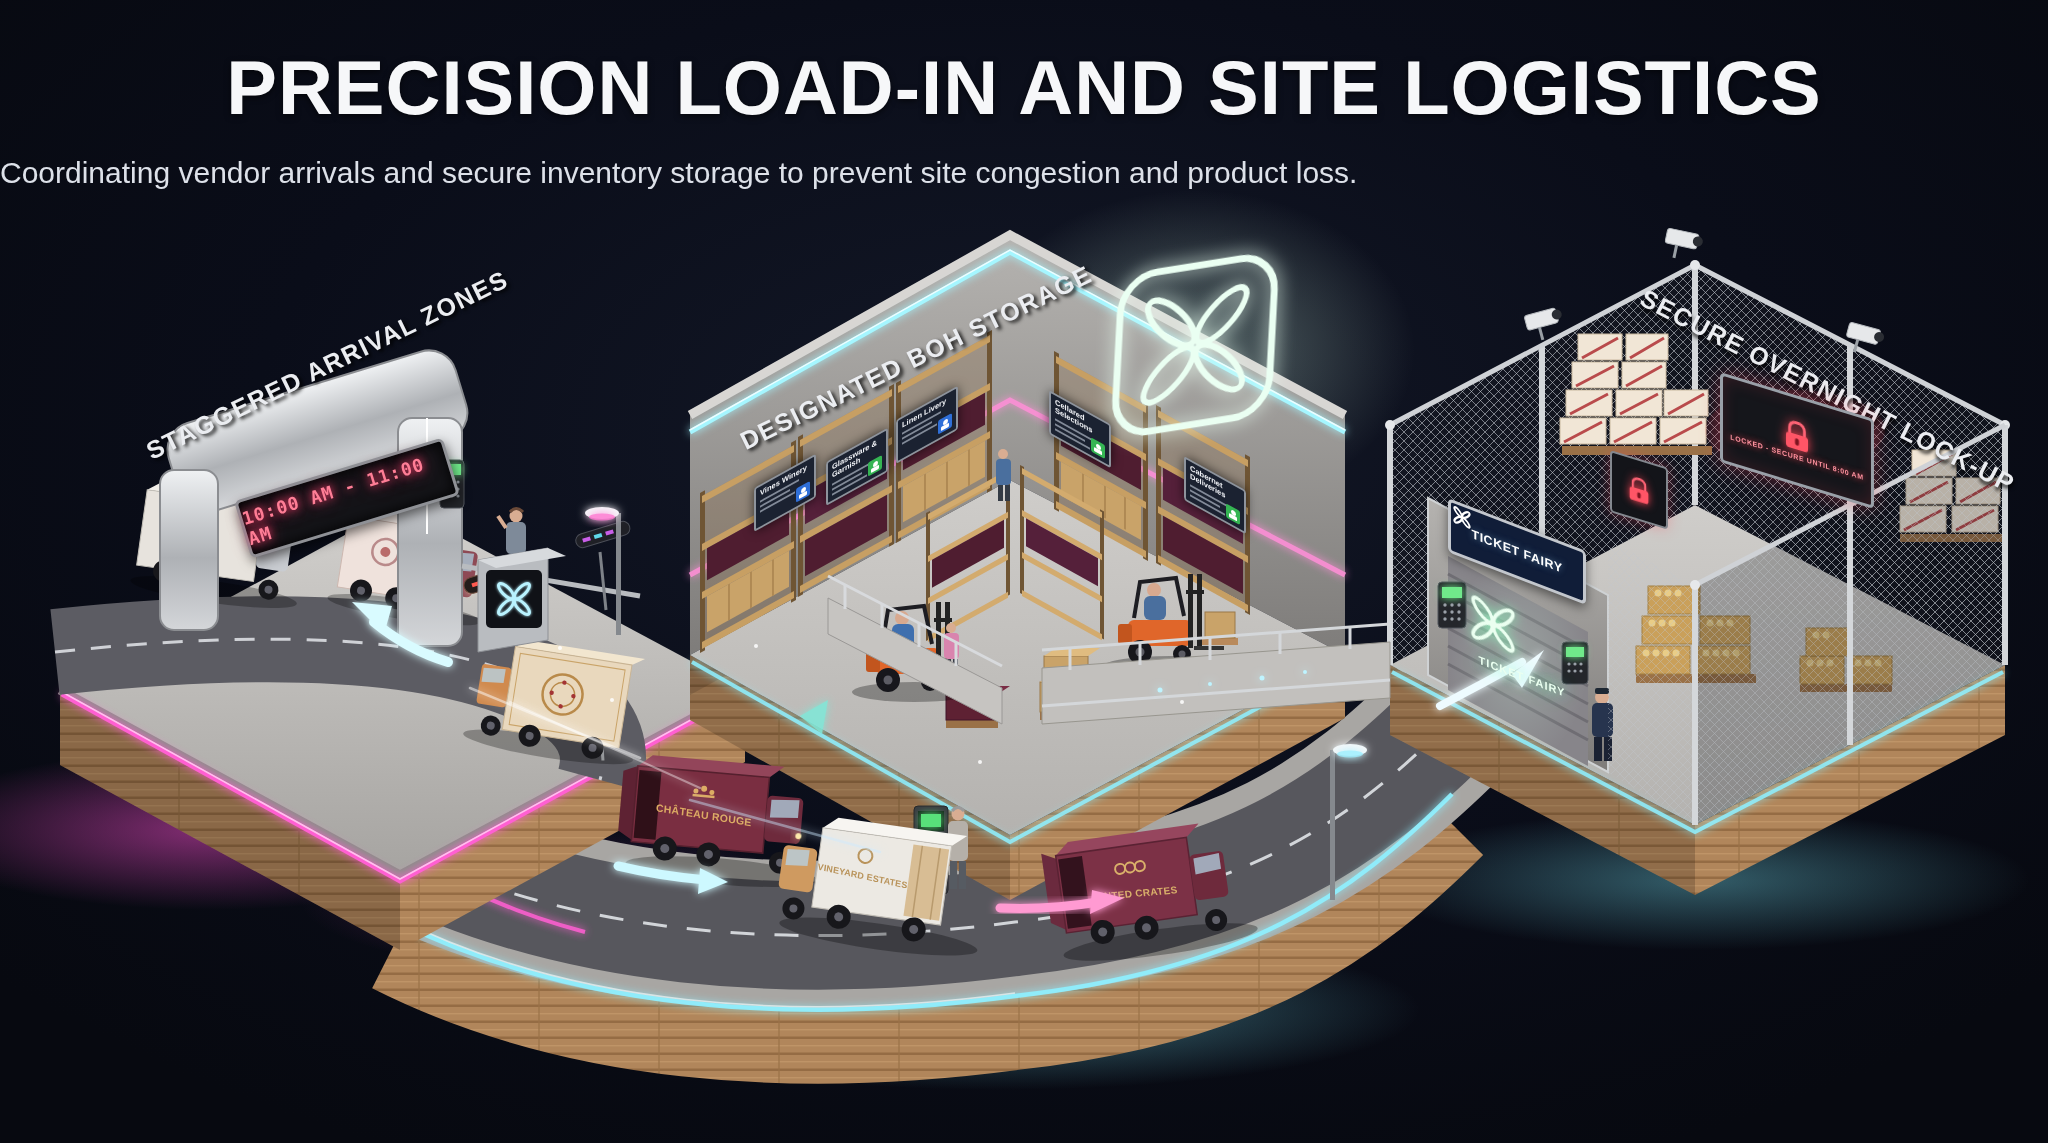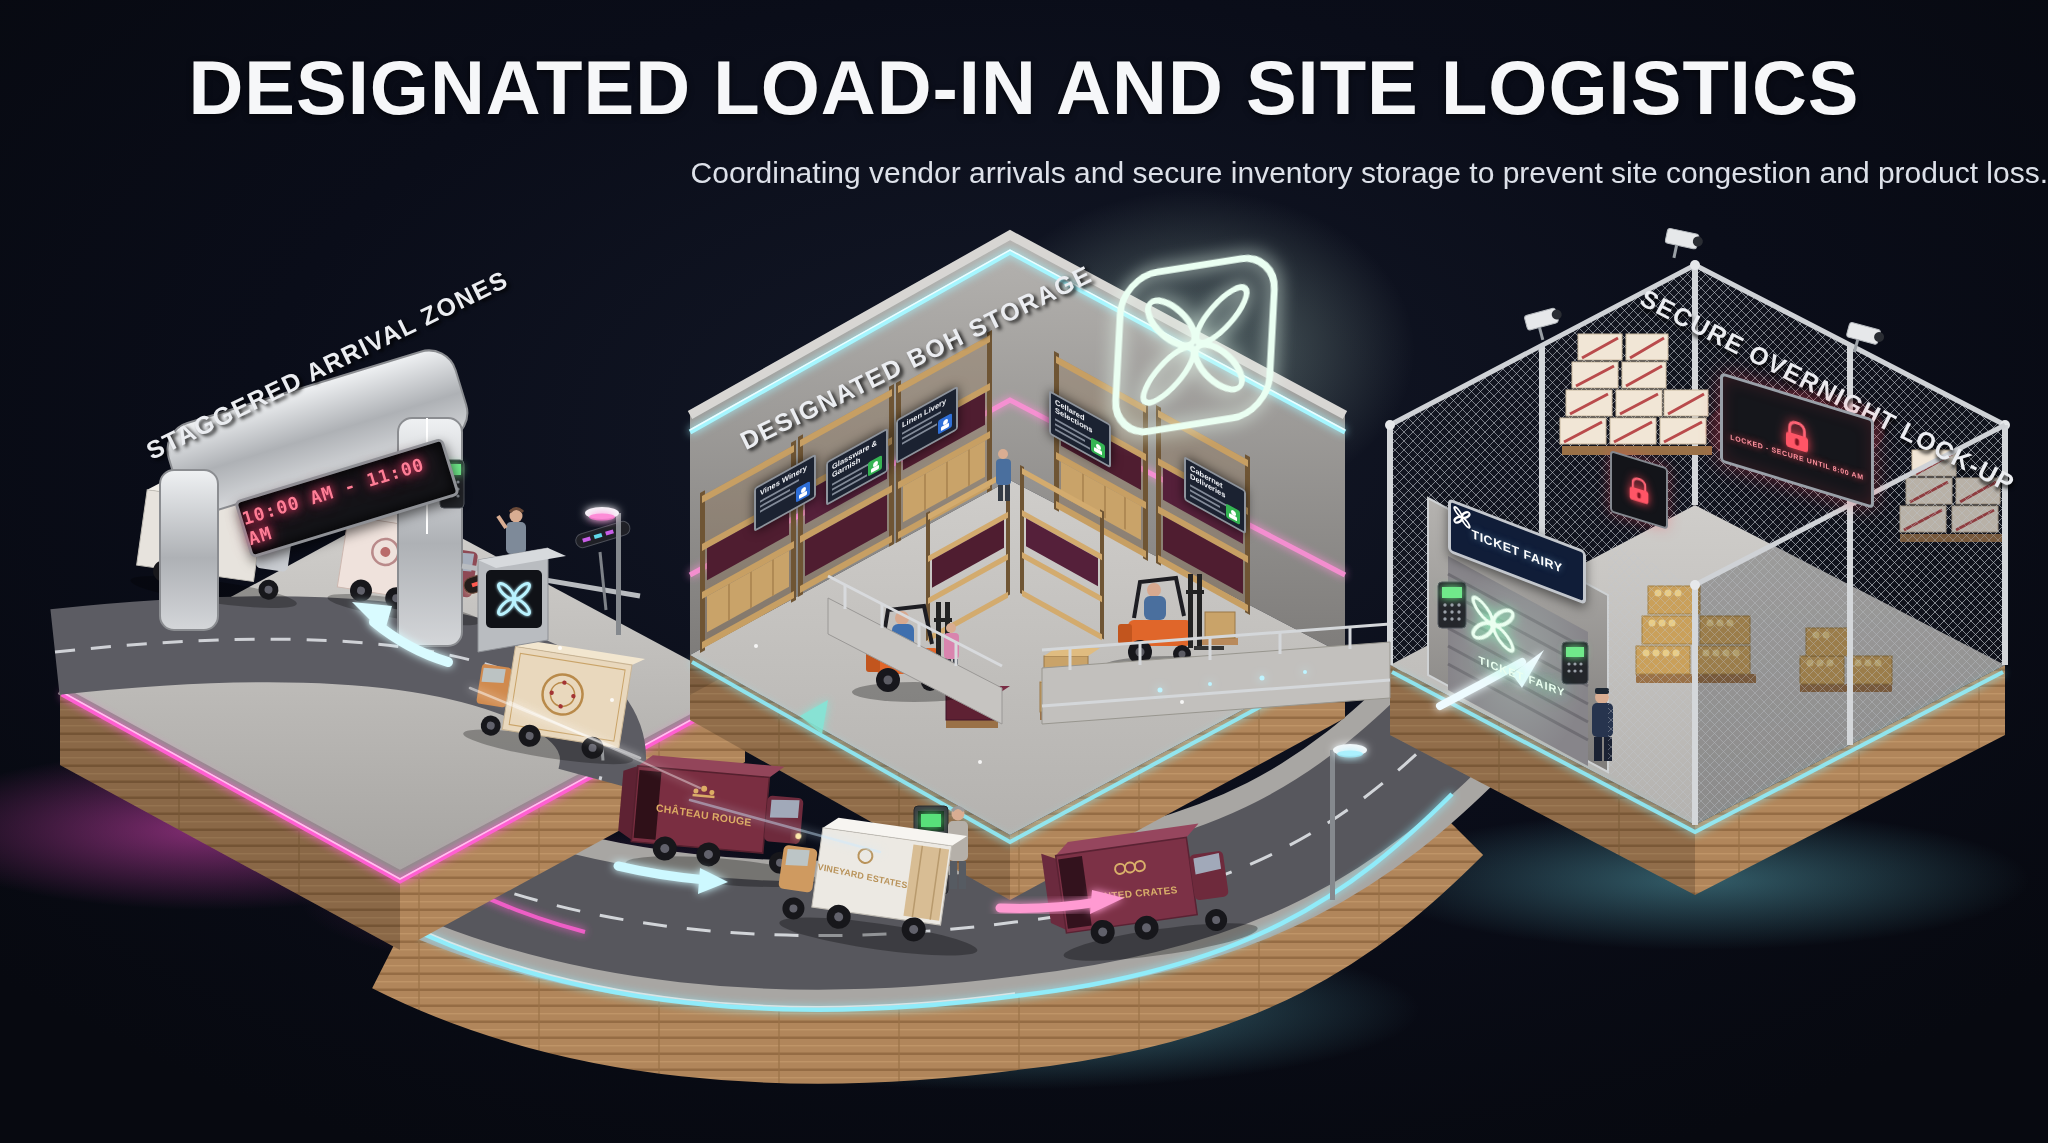--- a/index.html
+++ b/index.html
@@ -11,21 +11,21 @@
   .stage svg{position:absolute;left:0;top:0;z-index:1;}
   .overlay{position:absolute;z-index:2;}
 
   
   .title{
     left:0;top:44px;width:2048px;text-align:center;
     font-size:76px;font-weight:800;letter-spacing:1px;color:#f6f7f9;
     text-shadow:0 2px 6px rgba(0,0,0,.6);
   }
   .subtitle{
-    left:0;top:156px;width:2048px;text-align:right;
+    left:0;top:156px;width:2048px;text-align:left;
     font-size:30px;font-weight:400;color:#dde1e9;
   }
 
   
   .zone-label{
     color:#ebedf1;font-weight:800;font-size:25px;letter-spacing:1.5px;white-space:nowrap;
     text-shadow:2px 3px 4px rgba(0,0,0,.85);transform-origin:left center;
   }
   .zl-arrival{left:148px;top:438px;transform:rotate(-26deg);}
   .zl-storage{left:742px;top:428px;transform:rotate(-26deg);}
@@ -810,21 +810,21 @@
       <g transform="rotate(225)">
             <ellipse cx="36" cy="0" rx="32" ry="13"></ellipse>
           </g>
       <g transform="rotate(315)">
             <ellipse cx="36" cy="0" rx="32" ry="13"></ellipse>
           </g>
     </g>
   </g>
 </svg>
 
-<div class="overlay title">DESIGNATED LOAD-IN AND SITE LOGISTICS</div>
+<div class="overlay title">PRECISION LOAD-IN AND SITE LOGISTICS</div>
 <div class="overlay subtitle">Coordinating vendor arrivals and secure inventory storage to prevent site congestion and product loss.</div>
 
 <div class="overlay zone-label zl-arrival">STAGGERED ARRIVAL ZONES</div>
 <div class="overlay zone-label zl-storage">DESIGNATED BOH STORAGE</div>
 <div class="overlay zone-label zl-lockup">SECURE OVERNIGHT LOCK-UP</div>
 
 <div class="overlay led-sign">
   <span class="led-text">10:00 AM - 11:00 AM</span>
 </div>
 

